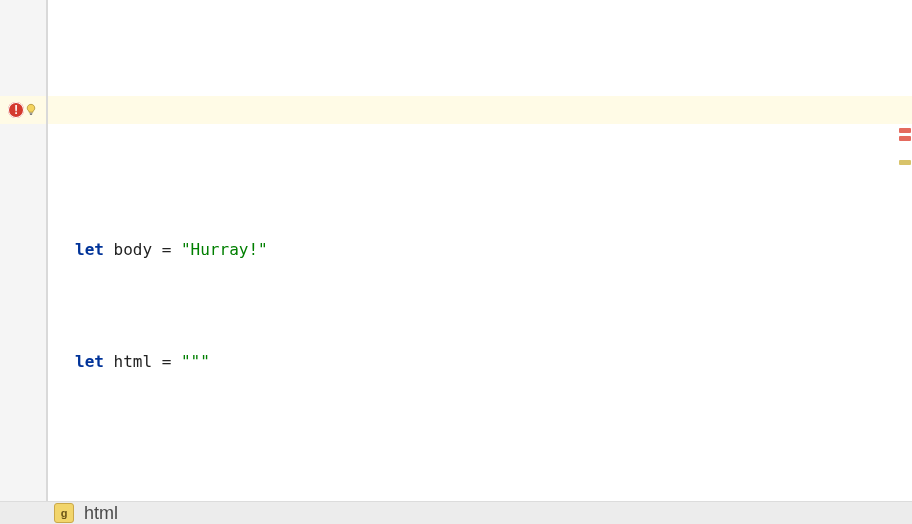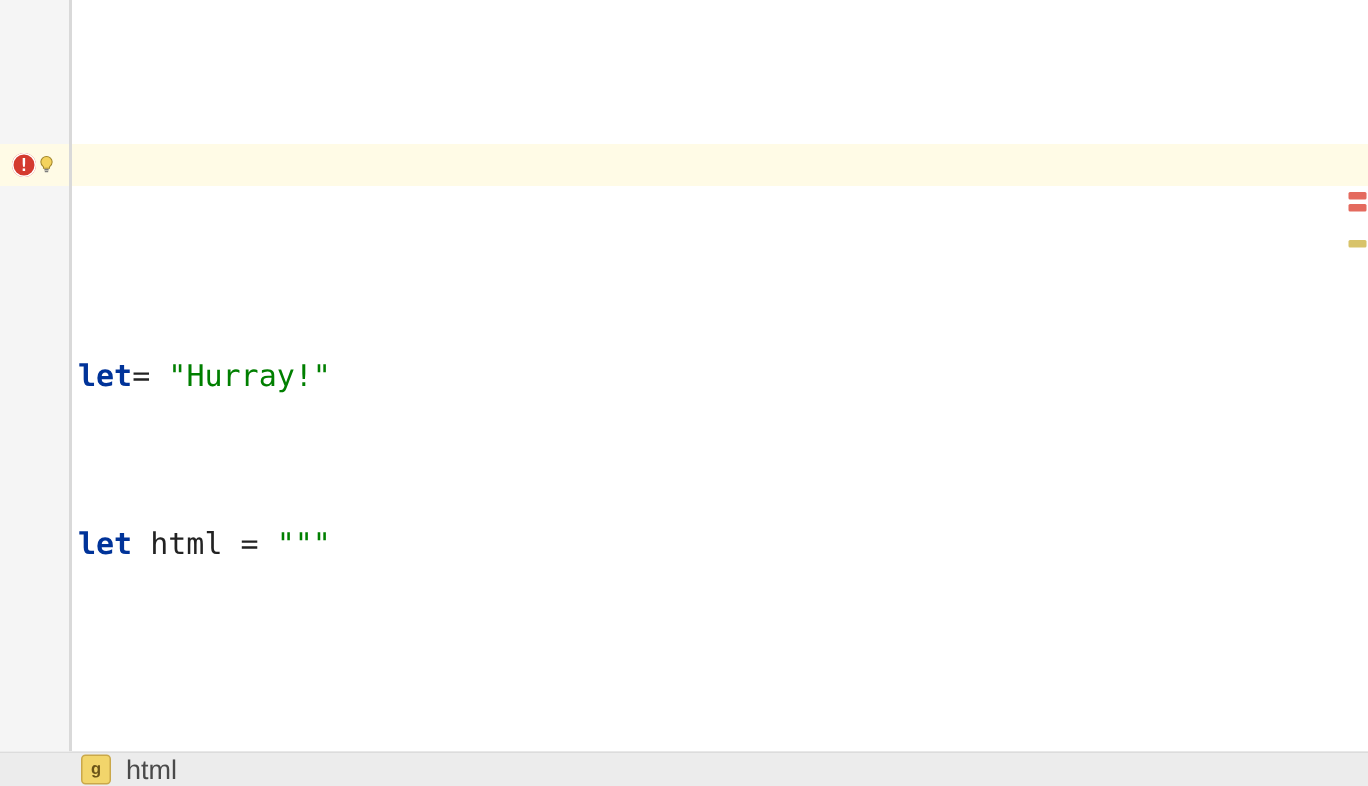--- a/index.html
+++ b/index.html
@@ -43,23 +43,23 @@
   }
   .gutter {
     width: 46px;
     background: var(--gutter-bg);
     border-right: 2px solid var(--gutter-border);
     position: relative;
   }
   .code {
     flex: 1 1 auto;
     position: relative;
-    padding-left: 4px;
+    padding-left: 27px;
     padding-top: 0;
-    font-size: 20px;
+    font-size: 16px;
     line-height: 28px;
     white-space: pre;
   }
   .line {
     height: 28px;
     display: flex;
     align-items: center;
   }
   .line.spacer-top { height: 40px; }
   .line .indent1 { display:inline-block; width: 9ch; }
@@ -185,21 +185,21 @@
           </svg>
         </span>
       </div>
     </div>
 
     <div class="code">
       <div class="content">
         <div class="line spacer-top"></div>
 
         <div class="line">
-          <span class="kw">let</span><span class="pn">= </span><span class="str">"Hurray!"</span>
+          <span class="kw">let</span><span class="id"> body </span><span class="pn">= </span><span class="str">"Hurray!"</span>
         </div>
 
         <div class="line">
           <span class="kw">let</span><span class="id"> html </span><span class="pn">= </span><span class="str">"""</span>
         </div>
 
 
         
 
         

